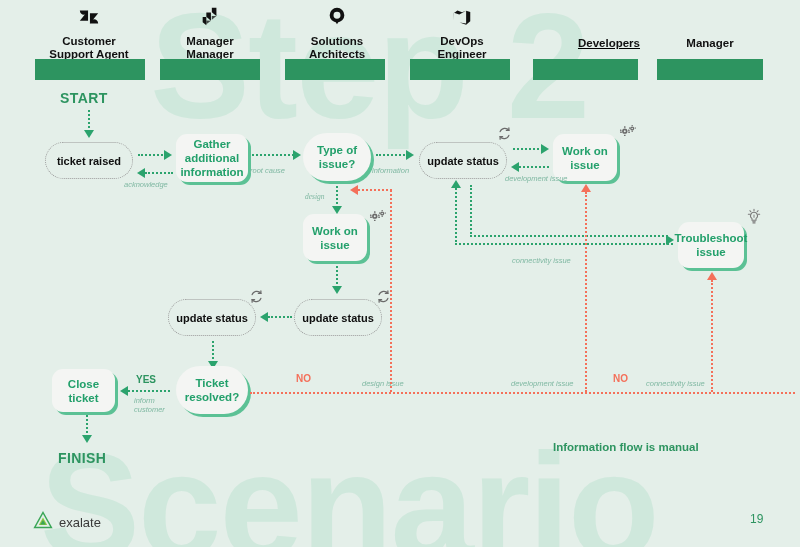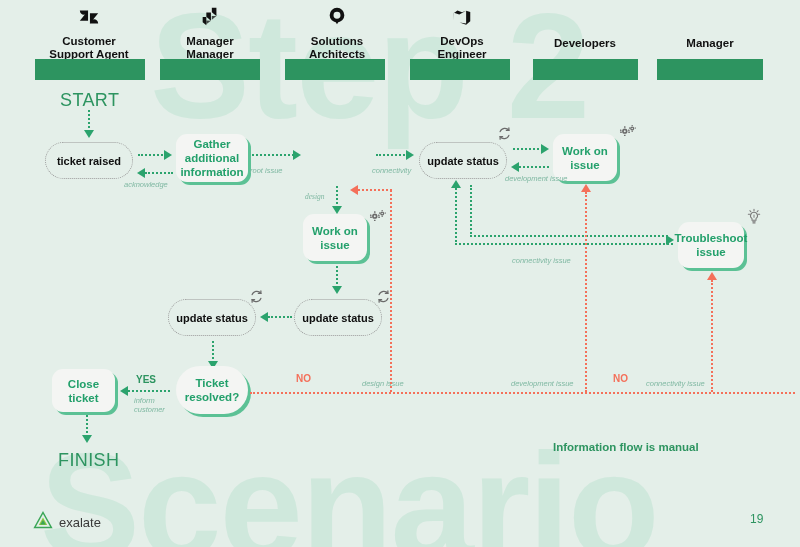--- a/index.html
+++ b/index.html
@@ -42,21 +42,21 @@
     background: transparent; border: 1px dotted #9a9a9a; border-radius: 40px;
     color: #0f0f0f; font-size: 11px; font-weight: 700;
   }
   .dec {
     background: #f4f5f3; border-radius: 32px;
     box-shadow: 3px 3px 0 0 #5cc195;
     color: #23a06b; font-size: 11.5px; font-weight: 600; line-height: 14px;
   }
 
   
-  .term { position: absolute; font-size: 18px; font-weight: 400; color: #2d9460; letter-spacing: .4px; }
+  .term { position: absolute; font-size: 14px; font-weight: 700; color: #2d9460; letter-spacing: .4px; }
 
   
   .elbl {
     position: absolute; font-size: 7.5px; font-style: italic; color: #7fb8a2;
     line-height: 9px; white-space: nowrap;
   }
   .ylbl { position: absolute; font-size: 10px; font-weight: 700; color: #2d9460; }
   .nlbl { position: absolute; font-size: 10px; font-weight: 700; color: #f4705a; }
 
   
@@ -146,21 +146,21 @@
           <path fill="#111" d="M16.5 5.2L9 9.2 3.2 7.3 3 16.1l3.3 1.6L3 16.1V7.8l4-3 5 1.9z"></path>
         </svg>
     </div>
     <div class="lane-title">
       <span>DevOps</span><br>
       <span>Engineer</span>
     </div>
   </div>
   <div class="lane-bar" style="left:410px;top:59px;width:100px;"></div>
 
-  <div class="lane-head" style="left:530px;top:34px;width:110px;">
+  <div class="lane-head" style="left:554px;top:34px;width:110px;text-decoration:underline;">
     <div class="lane-title">
       <span>Developers</span>
     </div>
   </div>
   <div class="lane-bar" style="left:533px;top:59px;width:105px;"></div>
 
   <div class="lane-head" style="left:655px;top:34px;width:110px;">
     <div class="lane-title">
       <span>Manager</span>
     </div>
@@ -172,38 +172,39 @@
   <div class="ar ar-d" style="left:84px;top:130px;"></div>
 
   <div class="term" style="left:58px;top:450px;">FINISH</div>
   <div class="v-g" style="left:86px;top:415px;height:22px;"></div>
   <div class="ar ar-d" style="left:82px;top:435px;"></div>
 
   <div class="node oval" style="left:45px;top:142px;width:88px;height:37px;">ticket raised</div>
 
   <div class="node card" style="left:176px;top:134px;width:72px;height:48px;padding:0 6px;">Gather additional information</div>
 
+  <div class="node dec" style="left:303px;top:133px;width:68px;height:48px;">Type of issue?</div>
 
   <div class="node oval" style="left:419px;top:142px;width:88px;height:37px;">update status</div>
 
   <div class="node card" style="left:553px;top:134px;width:64px;height:47px;">Work on issue</div>
 
   <div class="h-g" style="left:138px;top:154px;width:28px;"></div>
   <div class="ar ar-r" style="left:164px;top:150px;"></div>
   <div class="h-g" style="left:145px;top:172px;width:28px;"></div>
   <div class="ar ar-l" style="left:137px;top:168px;"></div>
   <div class="elbl" style="left:124px;top:180px;">acknowledge</div>
 
   <div class="h-g" style="left:252px;top:154px;width:42px;"></div>
   <div class="ar ar-r" style="left:293px;top:150px;"></div>
-  <div class="elbl" style="left:250px;top:166px;">root issue</div>
+  <div class="elbl" style="left:250px;top:166px;">root cause</div>
 
   <div class="h-g" style="left:376px;top:154px;width:32px;"></div>
   <div class="ar ar-r" style="left:406px;top:150px;"></div>
-  <div class="elbl" style="left:372px;top:166px;">connectivity</div>
+  <div class="elbl" style="left:372px;top:166px;">information</div>
 
   <div class="h-g" style="left:513px;top:148px;width:30px;"></div>
   <div class="ar ar-r" style="left:541px;top:144px;"></div>
   <div class="h-g" style="left:519px;top:166px;width:30px;"></div>
   <div class="ar ar-l" style="left:511px;top:162px;"></div>
   <div class="elbl" style="left:505px;top:174px;">
     <span>development issue</span>
   </div>
 
   <div class="glyph" style="left:497px;top:126px;">

